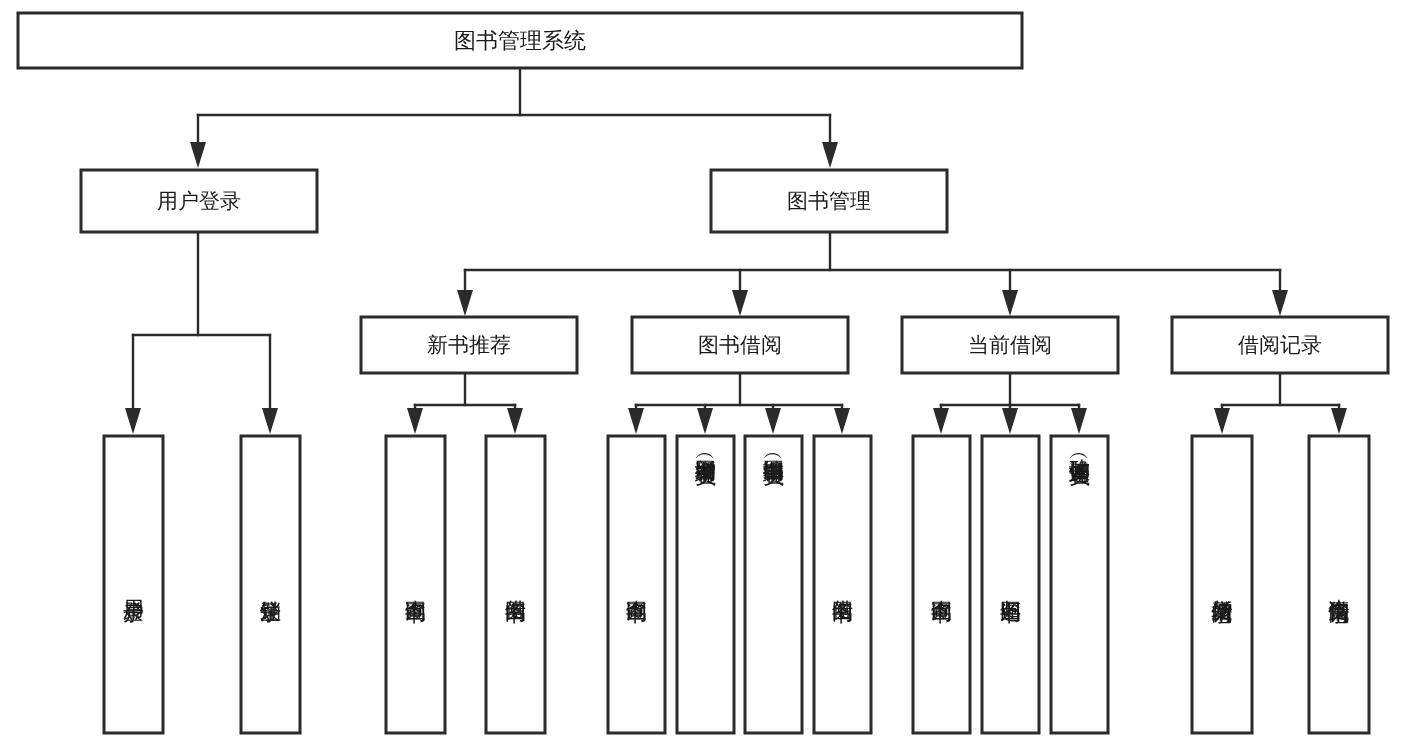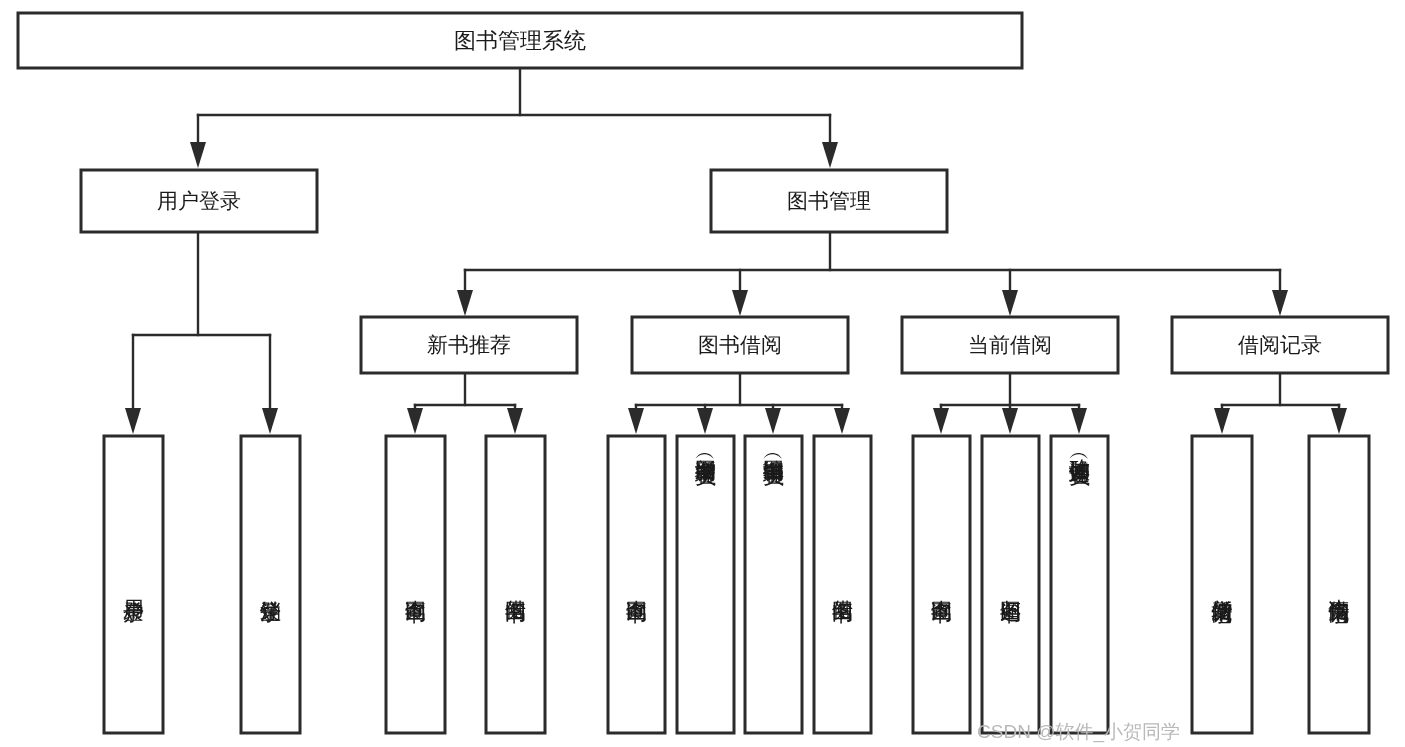--- a/index.html
+++ b/index.html
@@ -12,21 +12,20 @@
     height: 747px;
     font-family: "Liberation Sans", "DejaVu Sans", sans-serif;
     overflow: hidden;
     position: relative;
   }
   #diagram-root {
     position: relative;
     width: 1160px;
     height: 747px;
     background: #ffffff;
-    padding-left: 28px;
   }
   svg#tree-svg {
     position: absolute;
     left: 0;
     top: 0;
     width: 1405px;
     height: 747px;
   }
   .node-box {
     fill: #ffffff;
@@ -214,14 +213,13 @@
   <div class="vlabel anchor-top" style="left:745px; top:442px; width:57px; height:291px;">编辑图书（管理员）</div>
   <div class="vlabel" style="left:814px; top:436px; width:57px; height:297px;">借阅图书</div>
 
   <div class="vlabel" style="left:913px; top:436px; width:57px; height:297px;">查询图书</div>
   <div class="vlabel" style="left:982px; top:436px; width:57px; height:297px;">归还图书</div>
   <div class="vlabel anchor-top" style="left:1051px; top:442px; width:57px; height:291px;">确认归还（管理员）</div>
 
   <div class="vlabel" style="left:1192px; top:436px; width:60px; height:297px;">新增借阅记录</div>
   <div class="vlabel" style="left:1309px; top:436px; width:60px; height:297px;">查询借阅记录</div>
 
-  <div id="watermark">CSDN @软件_小贺同学</div>
 </div>
 
 </body></html>

